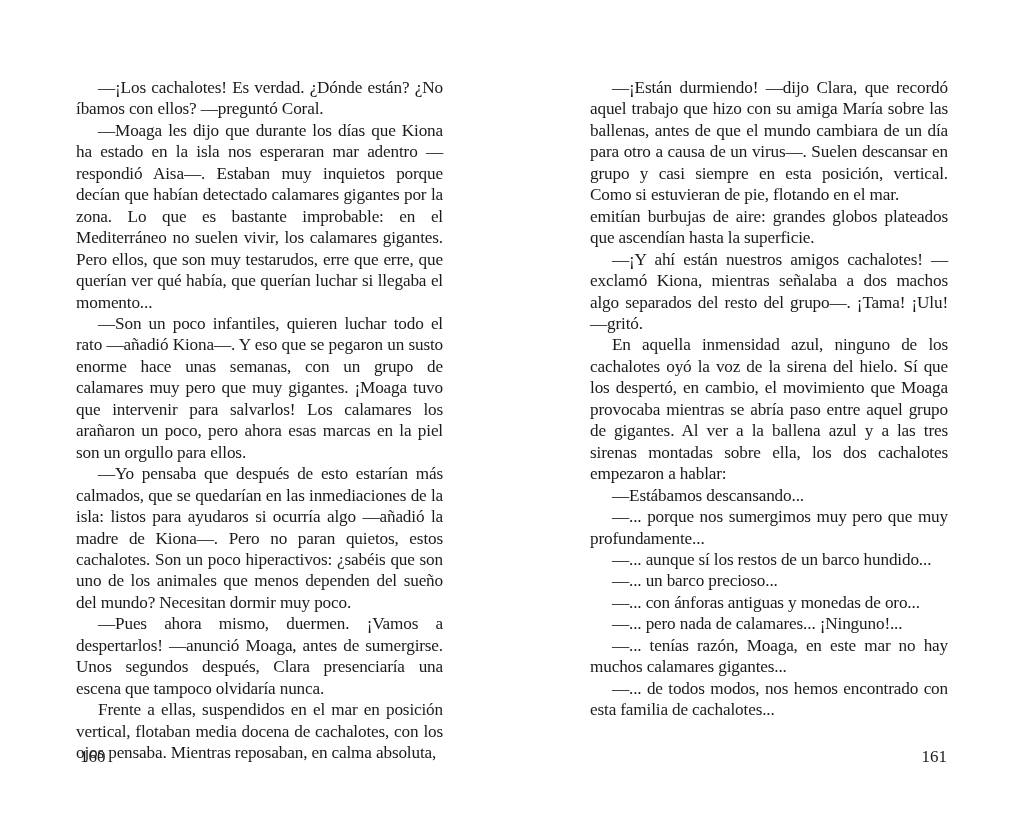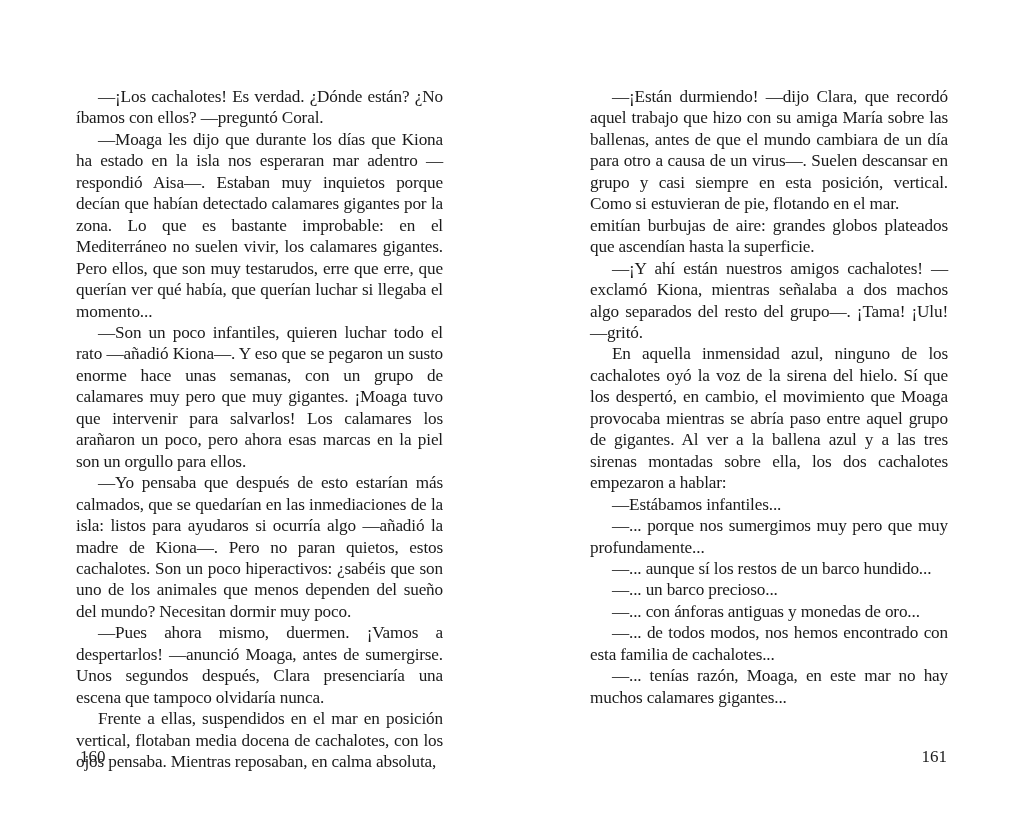--- a/index.html
+++ b/index.html
@@ -10,21 +10,21 @@
     body {
       width: 1024px;
       height: 815px;
       position: relative;
       overflow: hidden;
       color: #1a1a1a;
       font-family: "Liberation Serif", "DejaVu Serif", serif;
     }
     .page {
       position: absolute;
-      top: 86px;
+      top: 77px;
       width: 367px;
     }
     .page.left { left: 76px; }
     .page.right { left: 590px; width: 358px; }
     .para {
       margin: 0;
       font-size: 17.2px;
       line-height: 21.45px;
       text-align: justify;
       text-indent: 22px;
@@ -51,23 +51,24 @@
   <p class="para">—Yo pensaba que después de esto estarían más calmados, que se quedarían en las inmediaciones de la isla: listos para ayudaros si ocurría algo —añadió la madre de Kiona—. Pero no paran quietos, estos cachalotes. Son un poco hiperactivos: ¿sabéis que son uno de los animales que menos dependen del sueño del mundo? Necesitan dormir muy poco.</p>
   <p class="para">—Pues ahora mismo, duermen. ¡Vamos a despertarlos! —anunció Moaga, antes de sumergirse. Unos segundos después, Clara presenciaría una escena que tampoco olvidaría nunca.</p>
   <p class="para">Frente a ellas, suspendidos en el mar en posición vertical, flotaban media docena de cachalotes, con los ojos pensaba. Mientras reposaban, en calma absoluta,</p>
 </div>
 
 <div class="page right">
   <p class="para">—¡Están durmiendo! —dijo Clara, que recordó aquel trabajo que hizo con su amiga María sobre las ballenas, antes de que el mundo cambiara de un día para otro a causa de un virus—. Suelen descansar en grupo y casi siempre en esta posición, vertical. Como si estuvieran de pie, flotando en el mar.</p>
   <p class="para no-indent">emitían burbujas de aire: grandes globos plateados que ascendían hasta la superficie.</p>
   <p class="para">—¡Y ahí están nuestros amigos cachalotes! —exclamó Kiona, mientras señalaba a dos machos algo separados del resto del grupo—. ¡Tama! ¡Ulu! —gritó.</p>
   <p class="para">En aquella inmensidad azul, ninguno de los cachalotes oyó la voz de la sirena del hielo. Sí que los despertó, en cambio, el movimiento que Moaga provocaba mientras se abría paso entre aquel grupo de gigantes. Al ver a la ballena azul y a las tres sirenas montadas sobre ella, los dos cachalotes empezaron a hablar:</p>
-  <p class="para">—Estábamos infantiles...</p>
+  <p class="para">—Estábamos descansando...</p>
   <p class="para">—... porque nos sumergimos muy pero que muy profundamente...</p>
   <p class="para">—... aunque sí los restos de un barco hundido...</p>
   <p class="para">—... un barco precioso...</p>
   <p class="para">—... con ánforas antiguas y monedas de oro...</p>
+  <p class="para">—... pero nada de calamares... ¡Ninguno!...</p>
+  <p class="para">—... tenías razón, Moaga, en este mar no hay muchos calamares gigantes...</p>
   <p class="para">—... de todos modos, nos hemos encontrado con esta familia de cachalotes...</p>
-  <p class="para">—... tenías razón, Moaga, en este mar no hay muchos calamares gigantes...</p>
 </div>
 
 <div class="page-number left">160</div>
 <div class="page-number right">161</div>
 
 </body></html>

